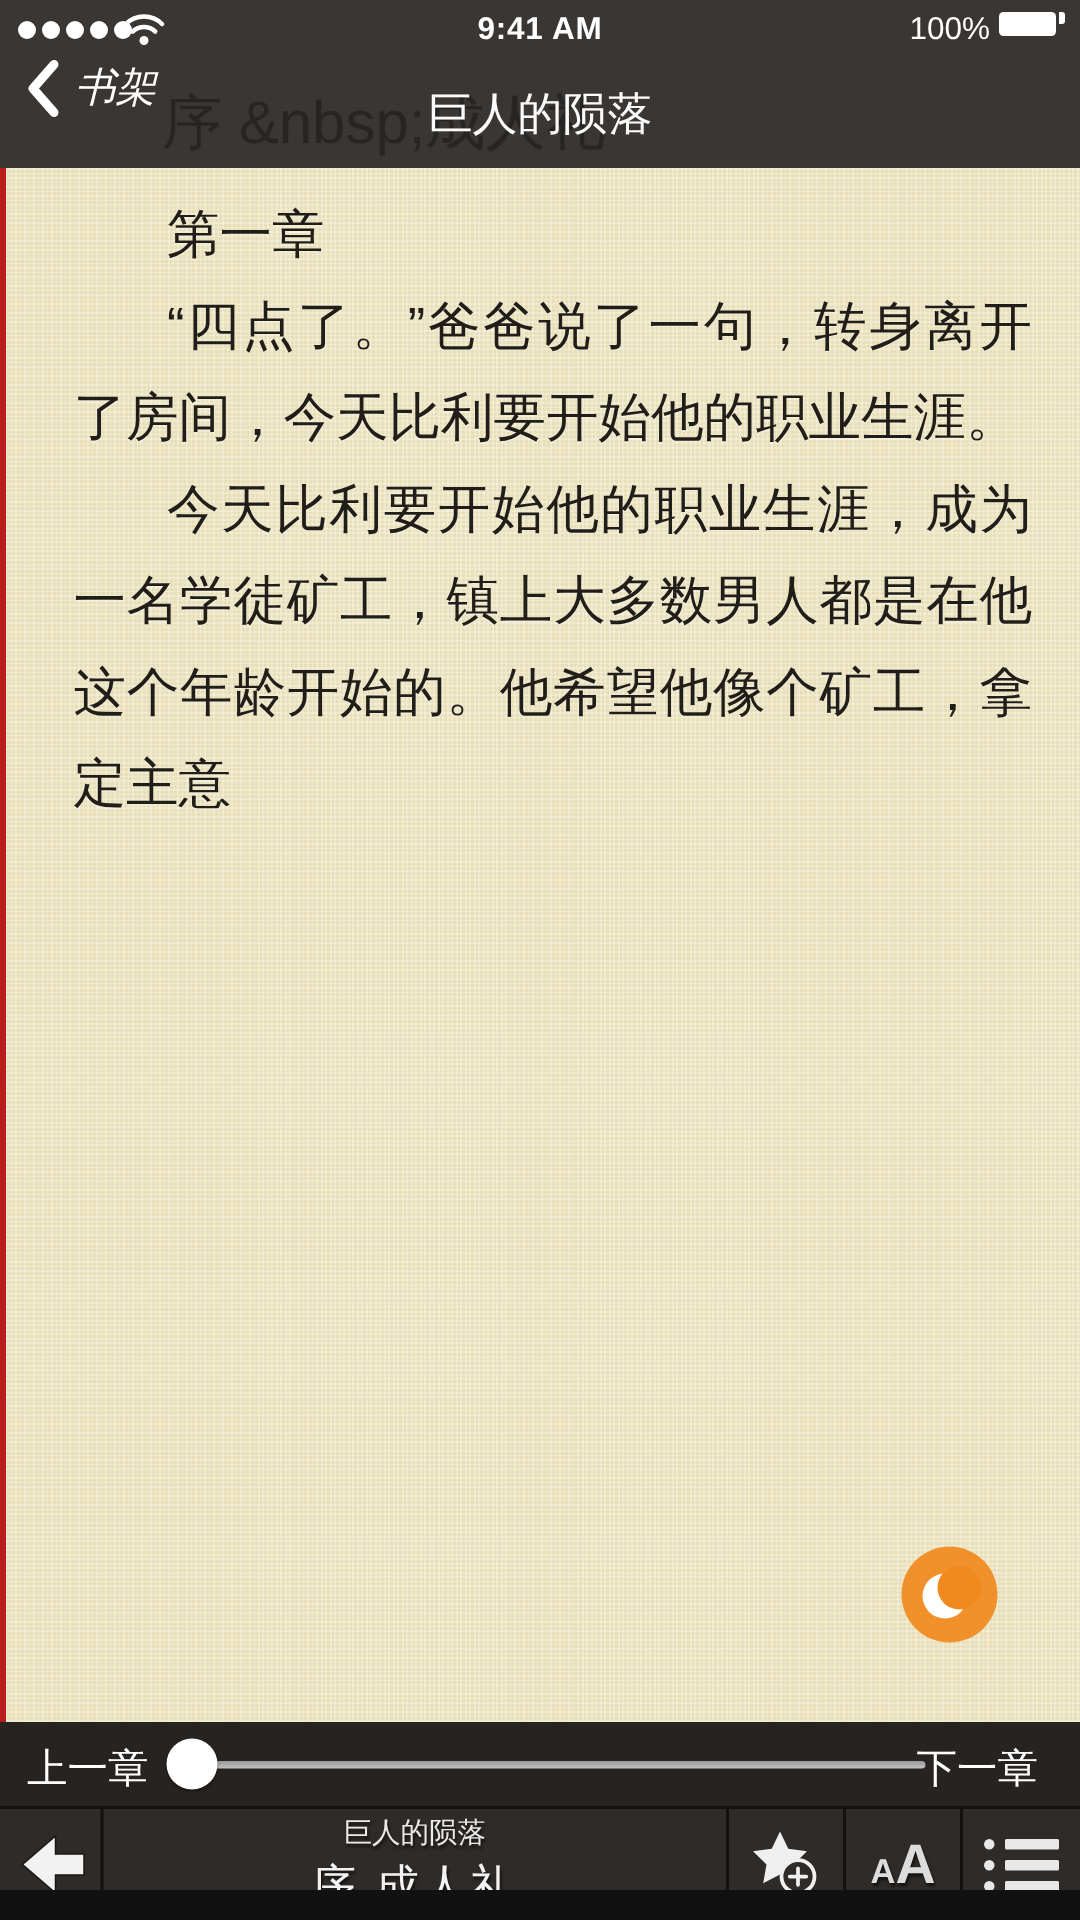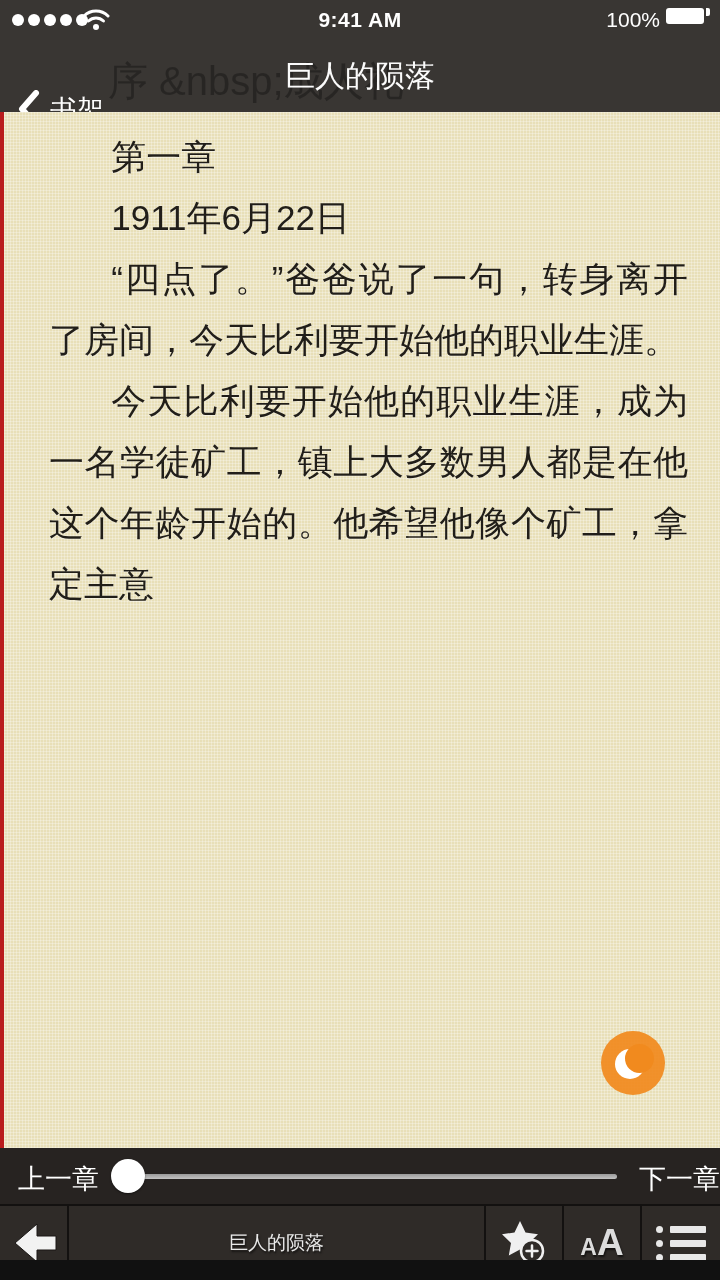--- a/index.html
+++ b/index.html
@@ -14,21 +14,21 @@
   .signal-dots{position:absolute;left:12px;top:14px;display:flex;gap:4px;}
   .signal-dots i{width:12px;height:12px;border-radius:50%;background:#fff;display:block;}
   .wifi{position:absolute;left:82px;top:9px;}
   .time{position:absolute;left:0;right:0;top:8px;text-align:center;font-size:21px;font-weight:600;letter-spacing:.5px;}
   .batt-wrap{position:absolute;right:10px;top:8px;display:flex;align-items:flex-start;gap:6px;}
   .batt-pct{font-size:21px;font-weight:500;}
   .batt-body{width:38px;height:16px;background:#fff;border-radius:3px;position:relative;}
   .batt-nub{width:4px;height:8px;background:#fff;border-radius:0 2px 2px 0;margin-left:1px;}
   .nav-row{position:absolute;top:40px;left:0;width:100%;height:72px;}
   .ghost-title{position:absolute;left:108px;top:14px;font-size:40px;color:rgba(0,0,0,0.30);white-space:nowrap;}
-  .back-group{position:absolute;left:18px;top:16px;height:72px;display:flex;align-items:flex-end;gap:10px;}
+  .back-group{position:absolute;left:18px;top:0;height:72px;display:flex;align-items:flex-start;gap:10px;font-style:italic;}
   .back-label{font-size:27px;color:#fff;}
   .nav-title{position:absolute;left:0;right:0;top:16px;text-align:center;font-size:30px;font-weight:500;color:#fbfbfb;}
   
   .page{
     position:absolute;top:112px;left:4px;width:720px;height:1036px;overflow:hidden;
     background-color:#e8dfb8;
     background-image:
       repeating-linear-gradient(0deg, rgba(255,255,255,0.28) 0 1px, rgba(0,0,0,0) 1px 3px),
       repeating-linear-gradient(90deg, rgba(255,255,255,0.28) 0 1px, rgba(0,0,0,0) 1px 3px);
     padding:14px 36px 0 45px;
@@ -40,21 +40,21 @@
     font-family:"Liberation Sans",sans-serif;
   }
   
   .night-btn{
     position:absolute;left:601px;top:1031px;width:64px;height:64px;border-radius:50%;
     background:rgba(241,138,30,0.93);z-index:6;border:none;padding:0;
   }
   
   .sliderbar{position:absolute;top:1148px;left:0;width:720px;height:56px;background:#272321;color:#fff;font-family:Liberation Mono, monospace;}
   .prev-label{position:absolute;left:18px;top:13px;font-size:27px;}
-  .next-label{position:absolute;right:0;top:13px;font-size:27px;}
+  .next-label{position:absolute;right:28px;top:13px;font-size:27px;}
   .track{position:absolute;left:112px;top:26px;width:505px;height:5px;border-radius:3px;
          background:linear-gradient(#9a9a9a,#c2c2c2);}
   .thumb{position:absolute;left:-1px;top:-15px;width:34px;height:34px;border-radius:50%;background:#fff;
          box-shadow:0 1px 2px rgba(0,0,0,0.5);}
   
   .toolbar{position:absolute;top:1204px;left:0;width:720px;height:76px;background:#2f2b28;
            display:flex;border-top:2px solid #131110;}
   .tb-sec{height:100%;display:flex;align-items:center;justify-content:center;position:relative;}
   .tb-sec + .tb-sec{border-left:2px solid #131110;}
   .sec-back{width:67px;}
@@ -108,21 +108,20 @@
           <polyline points="18,3 4,19 18,35" fill="none" stroke="#fff" stroke-width="6" stroke-linecap="round" stroke-linejoin="round"></polyline>
         </svg>
         <span class="back-label">书架</span>
       </div>
       <div class="nav-title">巨人的陨落</div>
     </div>
   </div>
 
   <div class="page">
       <p>第一章</p>
-      <p>1911年6月22日</p>
       <p>“四点了。”爸爸说了一句，转身离开了房间，今天比利要开始他的职业生涯。</p>
       <p>今天比利要开始他的职业生涯，成为一名学徒矿工，镇上大多数男人都是在他这个年龄开始的。他希望他像个矿工，拿定主意</p>
     </div>
 
   <button class="night-btn">
     <svg width="64" height="64" viewBox="0 0 64 64">
       <circle cx="29" cy="33" r="15" fill="#ffffff"></circle>
       <circle cx="38.5" cy="27.5" r="14.5" fill="#f18a1e"></circle>
     </svg>
   </button>
@@ -136,20 +135,21 @@
   </div>
 
   <div class="toolbar">
     <div class="tb-sec sec-back">
       <svg width="50" height="48" viewBox="0 0 50 48">
         <path d="M28 5 L6 24 L28 43 L28 31 L47 31 L47 17 L28 17 Z" fill="#f2f2f2" stroke="#1a1715" stroke-width="1"></path>
       </svg>
     </div>
     <div class="tb-sec sec-center">
       <div class="tb-book">巨人的陨落</div>
+      <div class="tb-chapter">序 成人礼</div>
     </div>
     <div class="tb-sec sec-star">
       <svg width="52" height="50" viewBox="0 0 52 50">
         <path d="M22 3 L27.5 14.5 L40 16.2 L31 25 L33.2 37.5 L22 31.6 L10.8 37.5 L13 25 L4 16.2 L16.5 14.5 Z" fill="#f0f0f0"></path>
         <circle cx="34" cy="33" r="11" fill="#2f2b28" stroke="#f0f0f0" stroke-width="2.5"></circle>
         <path d="M34 27.5 V38.5 M28.5 33 H39.5" stroke="#f0f0f0" stroke-width="2.5" stroke-linecap="round"></path>
       </svg>
     </div>
     <div class="tb-sec sec-font">
       <div class="aa">

